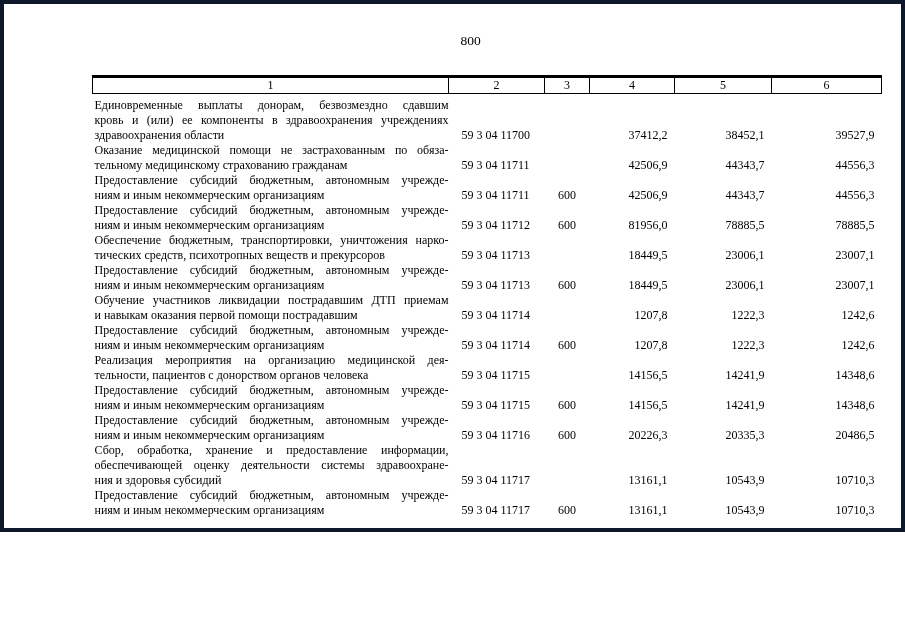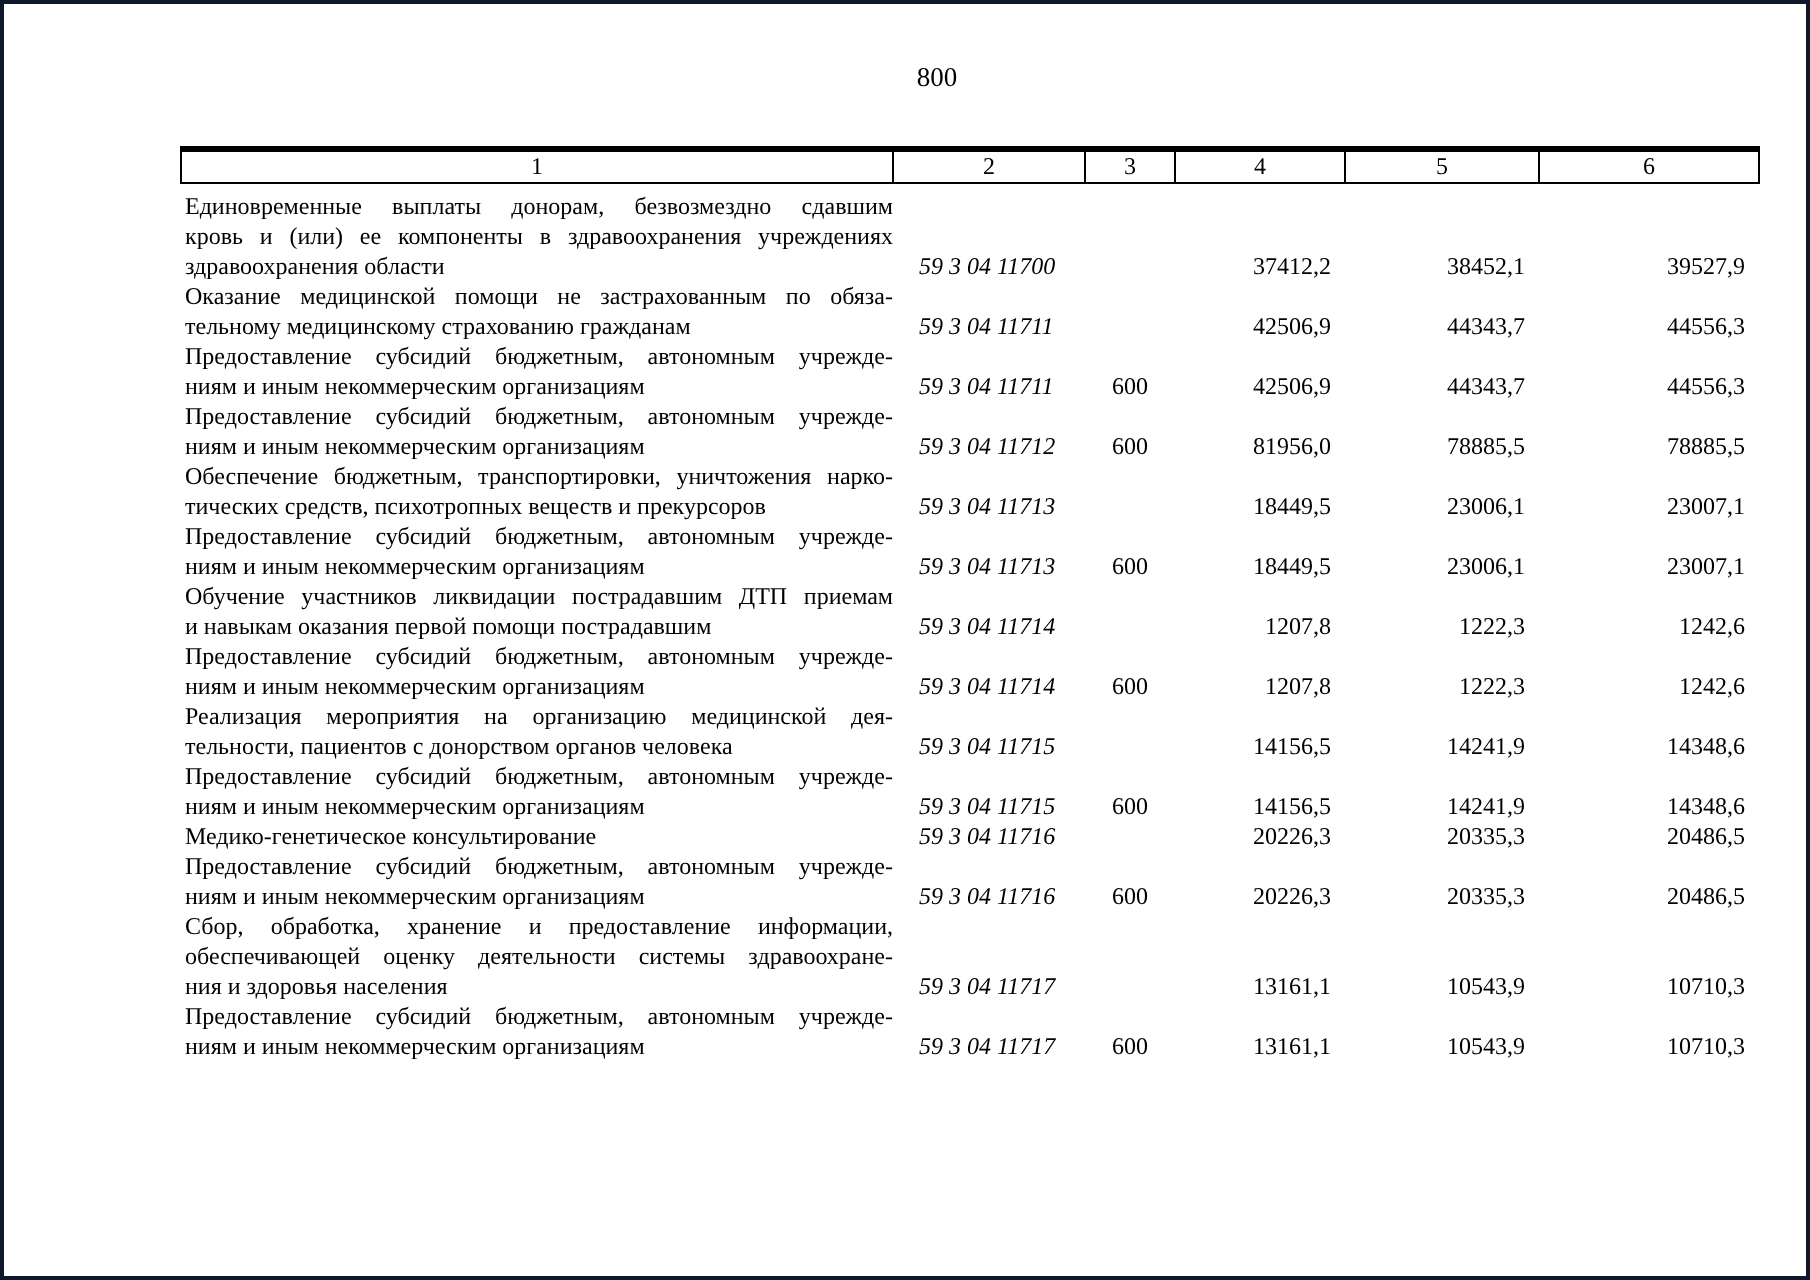--- a/index.html
+++ b/index.html
@@ -5,24 +5,24 @@
   html, body {
     margin: 0;
     padding: 0;
     background: #ffffff;
     font-family: "Liberation Serif", "DejaVu Serif", serif;
     color: #000000;
   }
   .page {
     position: relative;
     width: 905px;
-    height: 640px;
+    height: 532px;
     background: #ffffff;
     box-sizing: border-box;
-    border: 2px solid #0f172a;
+    border: 4px solid #0f172a;
     overflow: hidden;
   }
   .pagenum {
     position: absolute;
     top: 29px;
     left: 28px;
     width: 877px;
     text-align: center;
     font-size: 13.5px;
     line-height: 15px;
@@ -54,21 +54,21 @@
   table.budget tbody tr:first-child td { padding-top: 4px; }
   td.desc { padding-left: 2px !important; }
   td.desc .desc-line {
     text-align: justify;
     text-align-last: justify;
   }
   td.desc .desc-line.last {
     text-align: left;
     text-align-last: left;
   }
-  td.code { padding-left: 13px !important; white-space: nowrap; font-style: italic; }
+  td.code { padding-left: 13px !important; white-space: nowrap; }
   td.group { text-align: center; }
   td.val { text-align: right; padding-right: 7px !important; white-space: nowrap; }
 </style>
 </head>
 <body>
 
 <div class="page">
   <div class="pagenum">800</div>
 
   <table class="budget">
@@ -197,44 +197,34 @@
             <div class="desc-line last">ниям и иным некоммерческим организациям</div>
           </td>
           <td class="code">59 3 04 11715</td>
           <td class="group">600</td>
           <td class="val">14156,5</td>
           <td class="val">14241,9</td>
           <td class="val">14348,6</td>
         </tr>
         <tr>
           <td class="desc">
-            <div class="desc-line last">Медико-генетическое консультирование</div>
+            <div class="desc-line">Предоставление субсидий бюджетным, автономным учрежде-</div>
+            <div class="desc-line last">ниям и иным некоммерческим организациям</div>
           </td>
           <td class="code">59 3 04 11716</td>
-          <td class="group"></td>
+          <td class="group">600</td>
           <td class="val">20226,3</td>
           <td class="val">20335,3</td>
           <td class="val">20486,5</td>
         </tr>
         <tr>
           <td class="desc">
-            <div class="desc-line">Предоставление субсидий бюджетным, автономным учрежде-</div>
-            <div class="desc-line last">ниям и иным некоммерческим организациям</div>
-          </td>
-          <td class="code">59 3 04 11716</td>
-          <td class="group">600</td>
-          <td class="val">20226,3</td>
-          <td class="val">20335,3</td>
-          <td class="val">20486,5</td>
-        </tr>
-        <tr>
-          <td class="desc">
             <div class="desc-line">Сбор, обработка, хранение и предоставление информации,</div>
             <div class="desc-line">обеспечивающей оценку деятельности системы здравоохране-</div>
-            <div class="desc-line last">ния и здоровья населения</div>
+            <div class="desc-line last">ния и здоровья субсидий</div>
           </td>
           <td class="code">59 3 04 11717</td>
           <td class="group"></td>
           <td class="val">13161,1</td>
           <td class="val">10543,9</td>
           <td class="val">10710,3</td>
         </tr>
         <tr>
           <td class="desc">
             <div class="desc-line">Предоставление субсидий бюджетным, автономным учрежде-</div>

